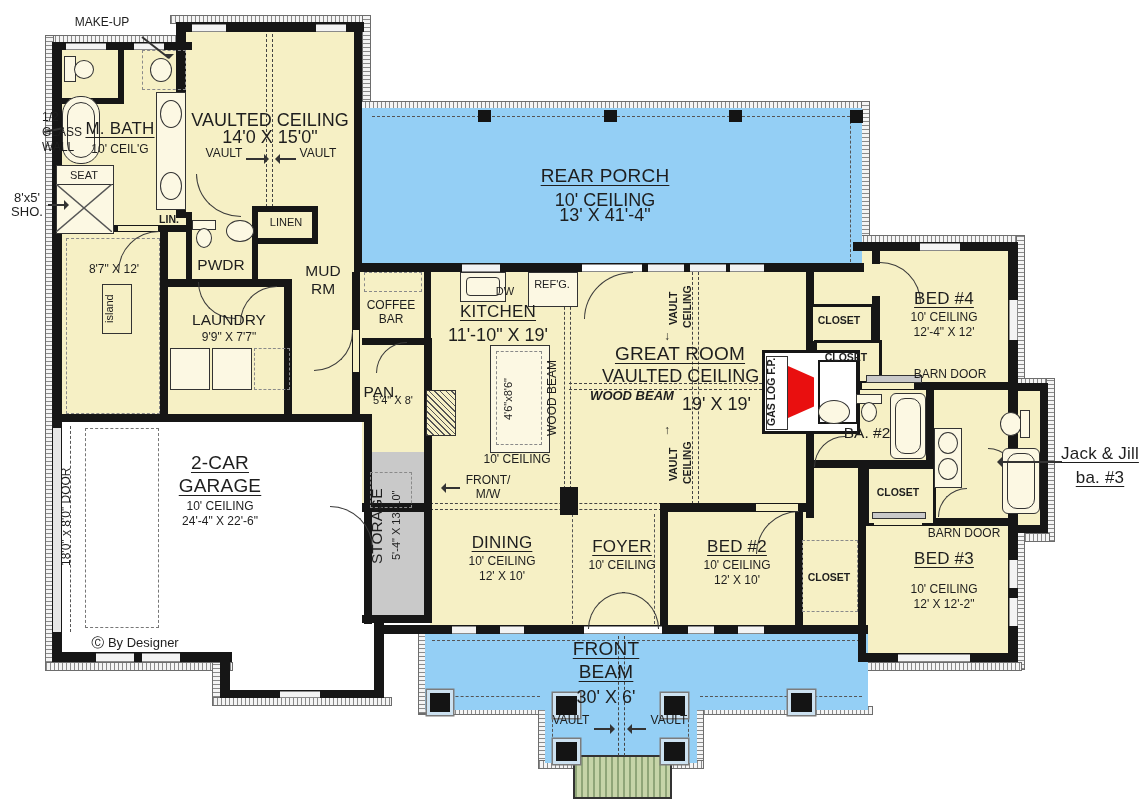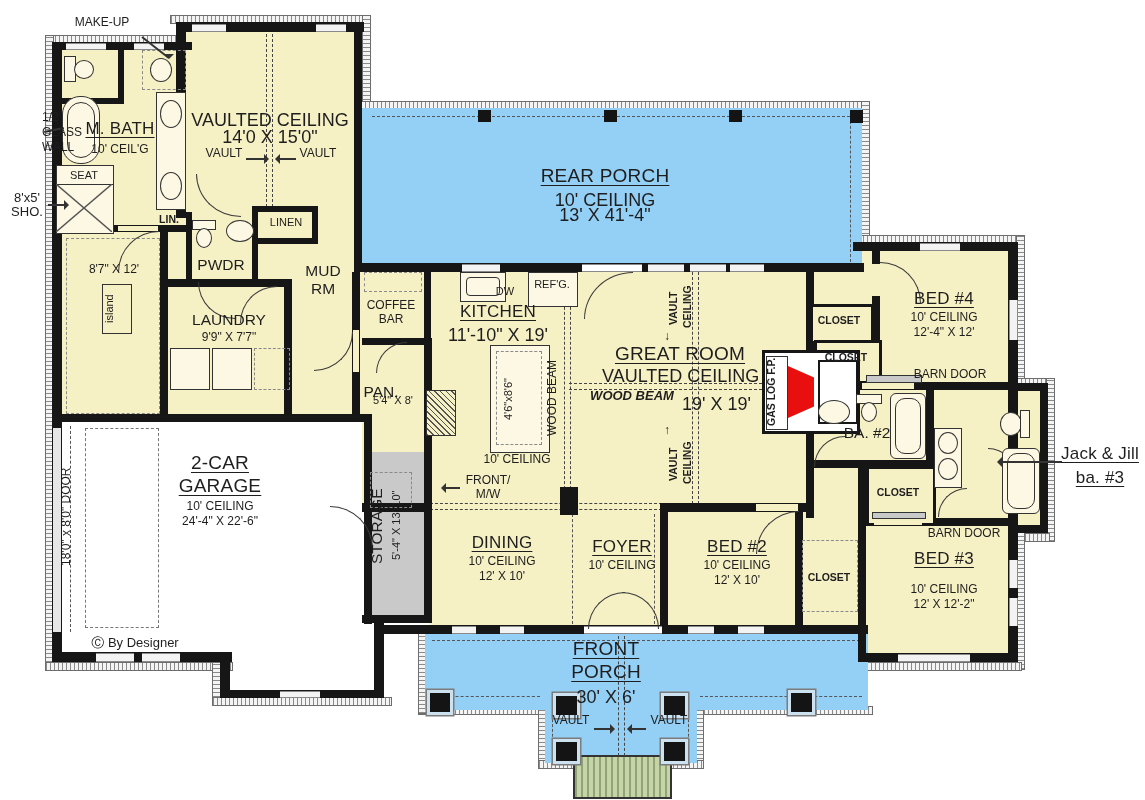--- a/index.html
+++ b/index.html
@@ -367,18 +367,18 @@
   <div class="lbl s12" style="left:456px;top:570px;width:92px;">12' X 10'</div>
 
   <div class="lbl nm lg" style="left:160px;top:452px;width:120px;">2-CAR</div>
   <div class="lbl nm lg" style="left:160px;top:475px;width:120px;">GARAGE</div>
   <div class="lbl s12" style="left:160px;top:500px;width:120px;">10' CEILING</div>
   <div class="lbl s12" style="left:160px;top:515px;width:120px;">24'-4" X 22'-6"</div>
   <div class="lbl s12 vt" style="left:60px;top:456px;width:20px;height:122px;">18'0" x 8'0" DOOR</div>
   <div class="lbl s13" style="left:77px;top:636px;width:116px;">Ⓒ By Designer</div>
 
   <div class="lbl nm lg" style="left:560px;top:638px;width:92px;">FRONT</div>
-  <div class="lbl nm lg" style="left:560px;top:661px;width:92px;">PORCH</div>
+  <div class="lbl nm lg" style="left:560px;top:661px;width:92px;">BEAM</div>
   <div class="lbl dm" style="left:560px;top:687px;width:92px;">30' X 6'</div>
   <div class="lbl s12" style="left:548px;top:714px;width:46px;">VAULT</div>
   <div class="lbl s12" style="left:646px;top:714px;width:46px;">VAULT</div>
 
 </div>
 
 </body></html>

